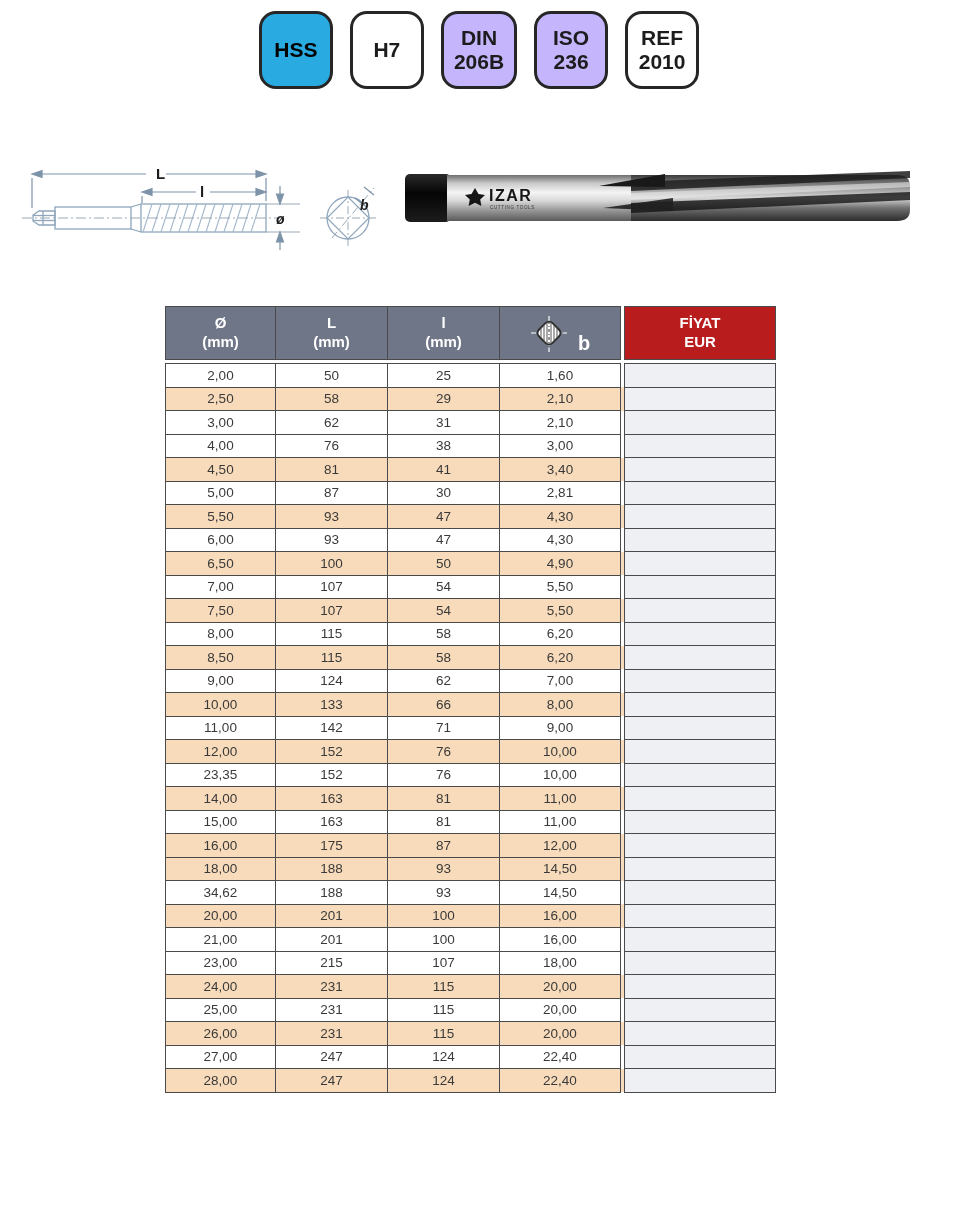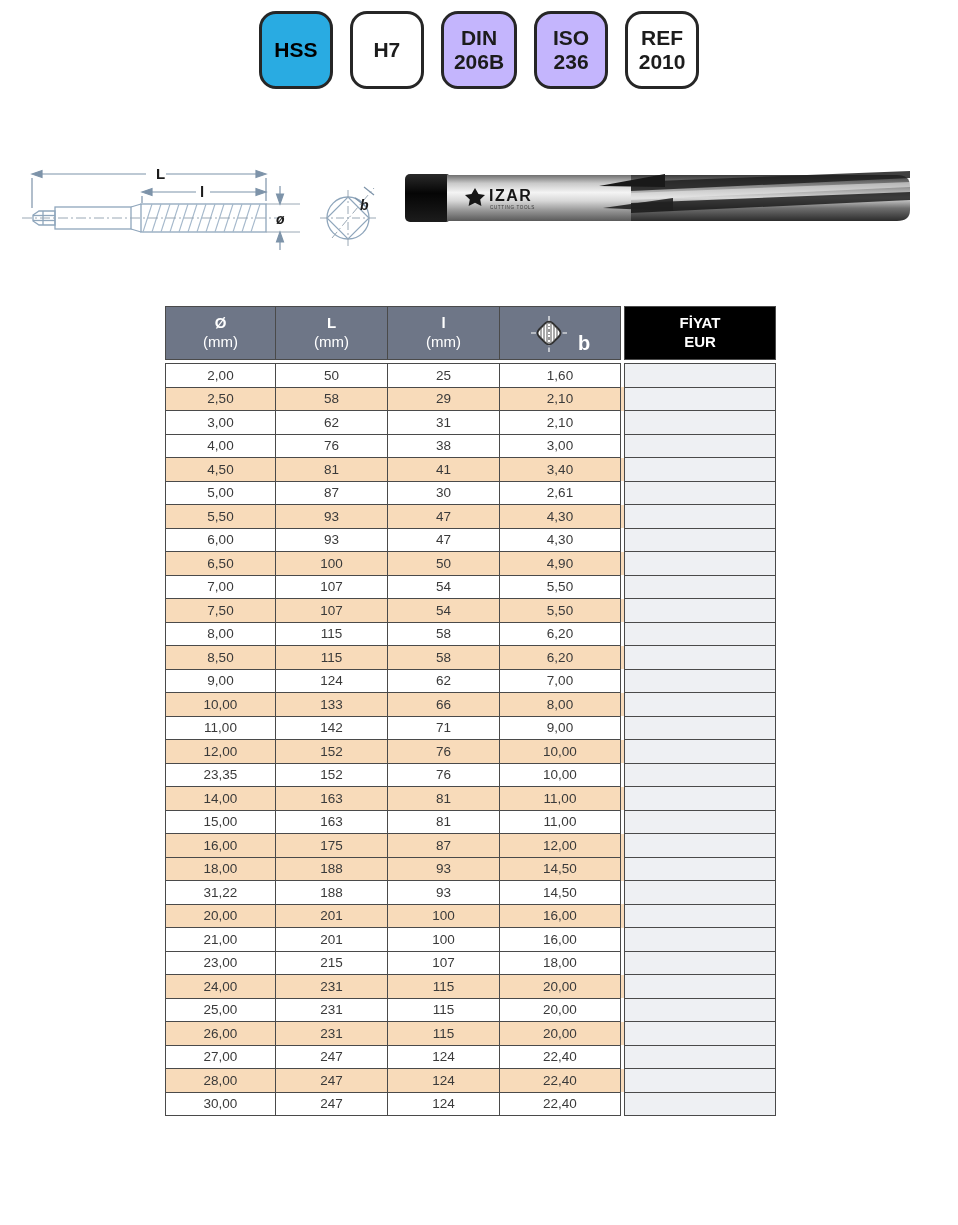--- a/index.html
+++ b/index.html
@@ -20,27 +20,27 @@
   .product-photo{position:absolute;left:403px;top:166px;}
 
   
   .spec-wrap{position:absolute;left:165px;top:306px;}
   table.spec{border-collapse:collapse;table-layout:fixed;width:610px;}
   table.spec col.c1{width:110px;} table.spec col.c2{width:112px;}
   table.spec col.c3{width:112px;} table.spec col.c4{width:121px;}
   table.spec col.cs{width:4px;}   table.spec col.c5{width:151px;}
   table.spec th, table.spec td{border:1.5px solid #4a4a4a;padding:0;text-align:center;}
   table.spec th{height:52px;background:#6e7687;color:#ffffff;font-size:15px;font-weight:bold;line-height:1.25;}
-  table.spec th.price-h{background:#000000;}
+  table.spec th.price-h{background:#b91c1c;}
   table.spec th.spacer, table.spec td.spacer{border:none;background:#fff;padding:0;}
   table.spec tr.gap-row td{border:none;height:3px;background:#fff;}
   table.spec td{height:22.5px;font-size:13.5px;color:#3a3a3a;background:#ffffff;}
   table.spec tr.alt td{background:#f8dbba;}
   table.spec td.price, table.spec tr.alt td.price{background:#eef0f3;}
-  .hdr-unit{font-weight:normal;}
+  .hdr-unit{font-weight:bold;}
   .b-head{display:flex;align-items:flex-end;justify-content:center;gap:2px;height:100%;padding-top:4px;box-sizing:border-box;}
   .b-head .b-label{font-size:20px;font-weight:bold;line-height:1;margin-bottom:6px;}
 </style>
 </head>
 <body>
 
 <div class="page">
 
   <div class="badges">
     <div class="badge blue">
@@ -280,21 +280,21 @@
             <td>81</td>
             <td>41</td>
             <td>3,40</td>
             <td class="spacer"></td>
             <td class="price"></td>
           </tr>
           <tr>
             <td>5,00</td>
             <td>87</td>
             <td>30</td>
-            <td>2,61</td>
+            <td>2,81</td>
             <td class="spacer"></td>
             <td class="price"></td>
           </tr>
           <tr class="alt">
             <td>5,50</td>
             <td>93</td>
             <td>47</td>
             <td>4,30</td>
             <td class="spacer"></td>
             <td class="price"></td>
@@ -413,21 +413,21 @@
           </tr>
           <tr class="alt">
             <td>18,00</td>
             <td>188</td>
             <td>93</td>
             <td>14,50</td>
             <td class="spacer"></td>
             <td class="price"></td>
           </tr>
           <tr>
-            <td>31,22</td>
+            <td>34,62</td>
             <td>188</td>
             <td>93</td>
             <td>14,50</td>
             <td class="spacer"></td>
             <td class="price"></td>
           </tr>
           <tr class="alt">
             <td>20,00</td>
             <td>201</td>
             <td>100</td>
@@ -484,25 +484,17 @@
             <td class="price"></td>
           </tr>
           <tr class="alt">
             <td>28,00</td>
             <td>247</td>
             <td>124</td>
             <td>22,40</td>
             <td class="spacer"></td>
             <td class="price"></td>
           </tr>
-          <tr>
-            <td>30,00</td>
-            <td>247</td>
-            <td>124</td>
-            <td>22,40</td>
-            <td class="spacer"></td>
-            <td class="price"></td>
-          </tr>
         </tbody>
     </table>
   </div>
 
 </div>
 
 </body></html>

